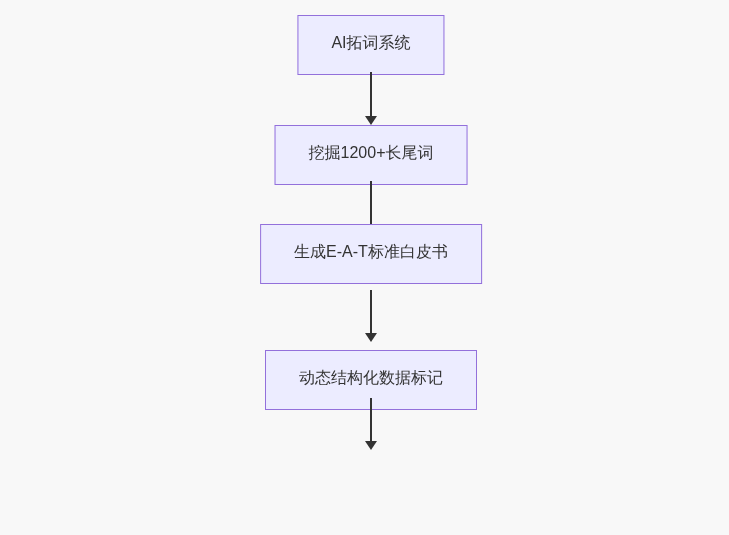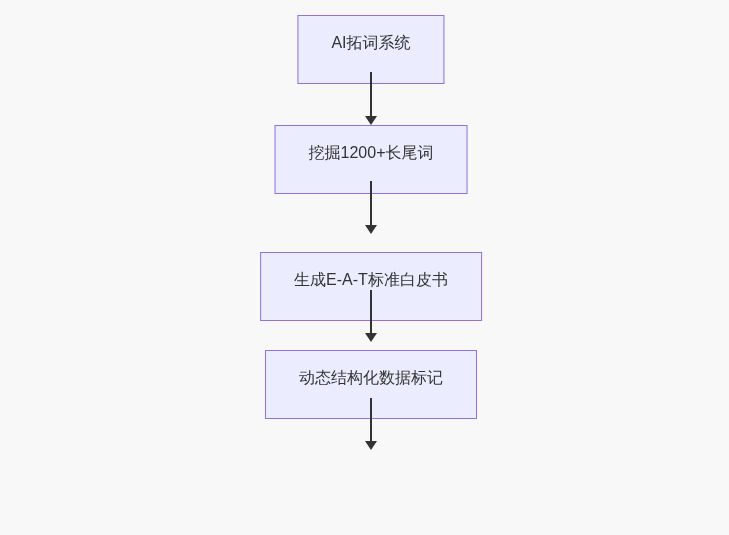--- a/index.html
+++ b/index.html
@@ -19,21 +19,21 @@
     position: relative;
     width: 729px;
     height: 535px;
     background: var(--background);
     overflow: hidden;
   }
   .node {
     position: absolute;
     left: 371px;
     transform: translateX(-50%);
-    height: 69px;
+    height: 60px;
     line-height: 53px;
     padding: 0 33px;
     background: var(--node-fill);
     border: 1px solid var(--node-border);
     color: var(--text);
     font-size: 16px;
     white-space: nowrap;
     text-align: right;
   }
   .node span { display: inline-block; line-height: normal; vertical-align: middle; }
@@ -49,21 +49,21 @@
     bottom: -9px;
     left: -5px;
     width: 0;
     height: 0;
     border: solid transparent;
     border-width: 9px 6px 0 6px;
     border-top-color: var(--arrow);
   }
   .n1 { top: 15px; }
   .n2 { top: 125px; }
-  .n3 { top: 252px; }
+  .n3 { top: 224px; }
   .n4 { top: 350px; }
   .n5 { top: 450px; }
   .e1 { top: 72px;  height: 44px; }
   .e2 { top: 181px; height: 44px; }
   .e3 { top: 290px; height: 43px; }
   .e4 { top: 398px; height: 43px; }
 </style>
 </head>
 <body>
 

